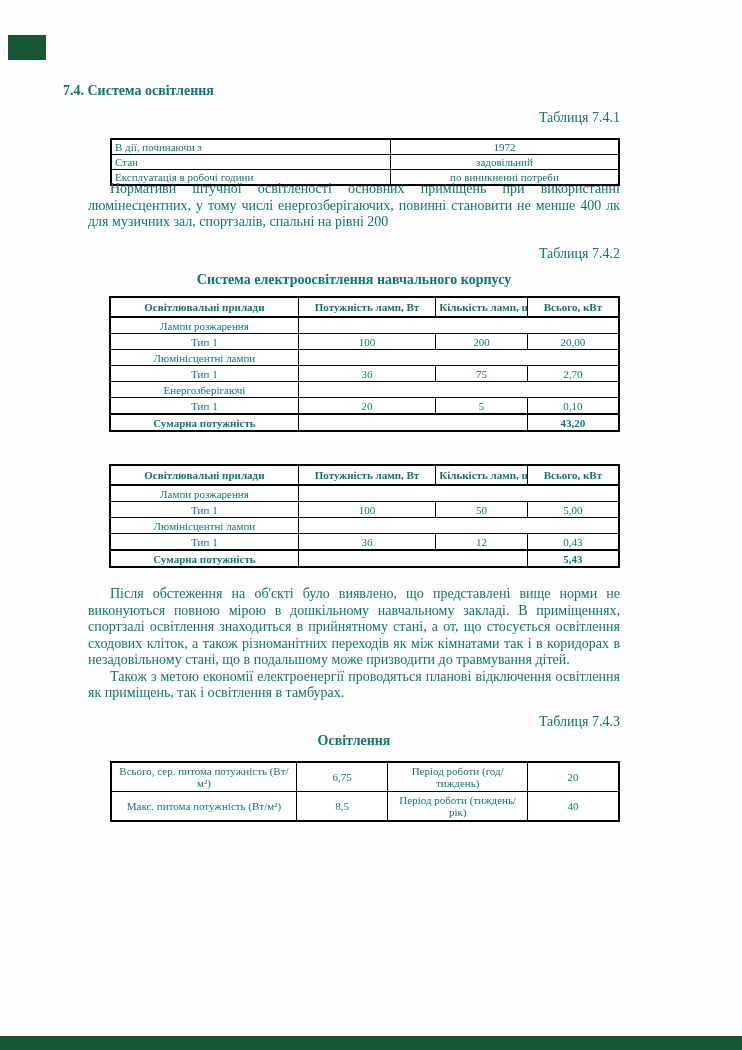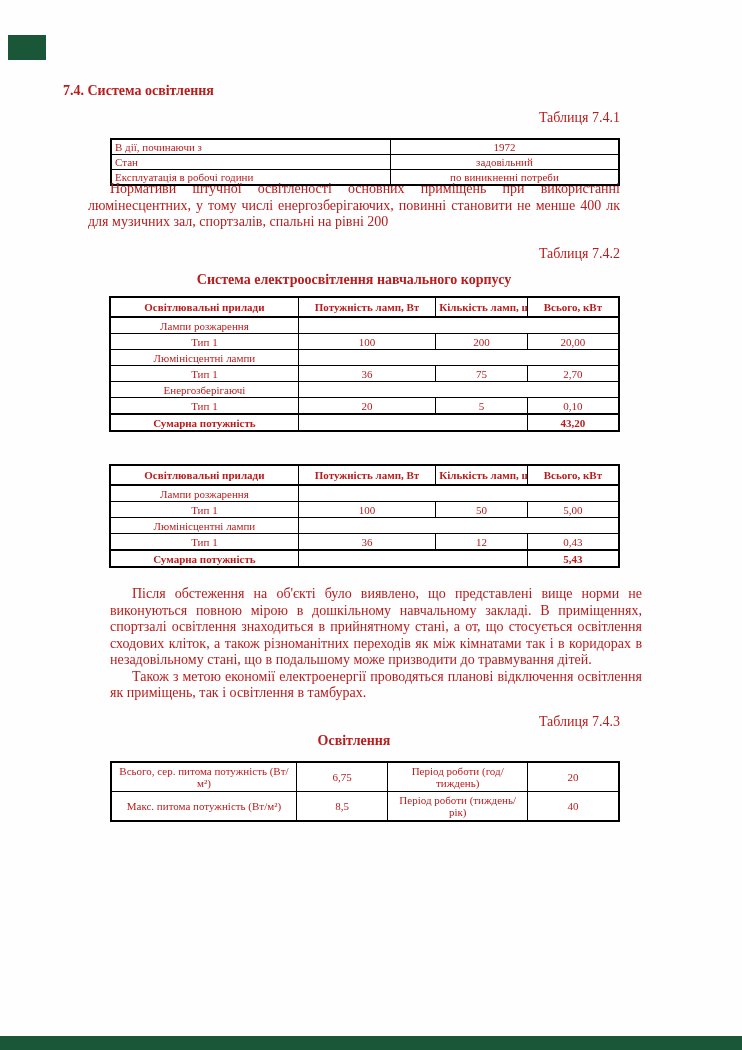--- a/index.html
+++ b/index.html
@@ -1,37 +1,37 @@
 <!DOCTYPE html>
 <html lang="uk"><head>
 <meta charset="utf-8">
 <style>
   html,body{margin:0;padding:0;background:#e8e8e8;}
   .page{
     position:relative;width:742px;height:1050px;margin:0 auto;
-    background:#fefefe;color:#b91c1c;
+    background:#fefefe;color:#0f766e;
     font-family:"Liberation Serif","DejaVu Serif",serif;
     overflow:hidden;
   }
   .abs{position:absolute;}
   .corner-mark{left:8px;top:35px;width:38px;height:25px;}
   .bottom-bar{left:0;top:1036px;width:742px;height:14px;}
   .section-title{left:63px;top:83px;font-size:14px;font-weight:bold;}
   .tbl-label{left:88px;width:532px;text-align:right;font-size:14px;}
   .lbl-741{top:110px;}
   .lbl-742{top:246px;}
   .lbl-743{top:704px;margin-top:10px;}
   .center-heading{left:88px;width:532px;text-align:center;font-size:14px;font-weight:bold;}
   .hd-c1{top:272px;}
   .hd-c2{top:441px;}
   .hd-light{top:733px;}
   .para{left:88px;width:532px;font-size:14px;line-height:16.5px;text-align:justify;}
   .para p{margin:0;text-indent:22px;}
   .p-norms{top:181px;}
-  .p-body{top:586px;margin-left:22px;}
+  .p-body{top:586px;}
 
   table{border-collapse:collapse;table-layout:fixed;background:#fff;}
   table,td,th{border:1px solid #000;}
   table{border-width:2px;}
   td,th{font-size:11px;padding:0 3px;overflow:hidden;vertical-align:middle;}
 
   .t1{left:110px;top:138px;width:510px;}
   .t1 td{height:14px;}
   .t1 .c-lab{text-align:left;}
   .t1 .c-val{text-align:center;}

